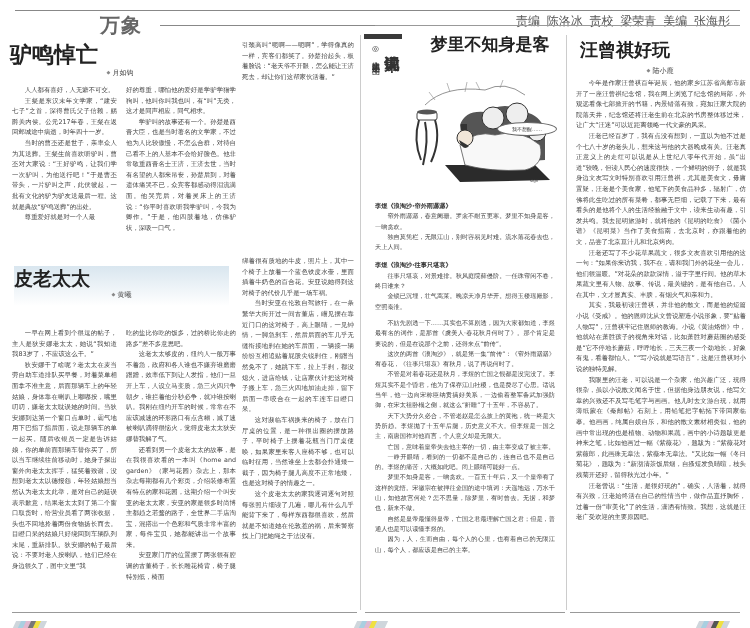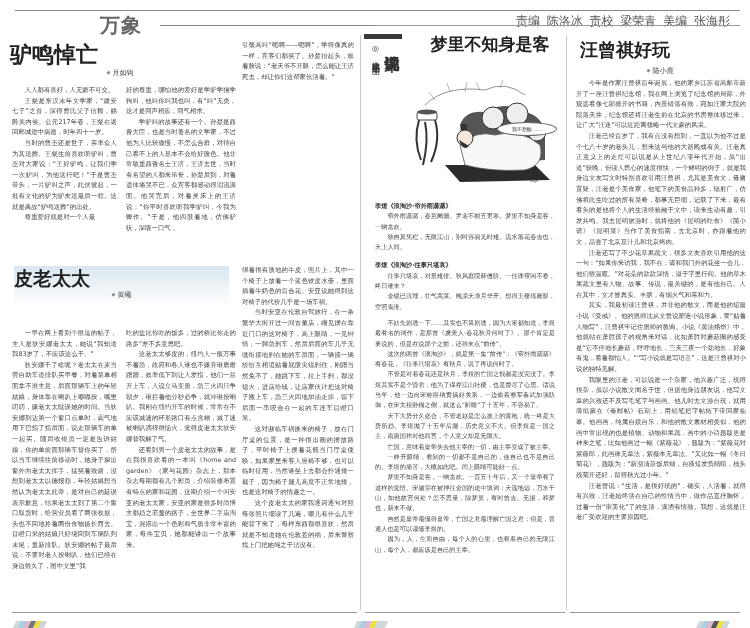--- a/index.html
+++ b/index.html
@@ -36,21 +36,21 @@
 
   
   .a2-header {
     position: absolute; left: 14px; top: 266px; width: 215px; height: 40px;
     background: linear-gradient(to bottom, #d9e6ef, #ffffff);
   }
   #a2-title { position: absolute; left: 14px; top: 266px; width: 215px; font-size: 19px; }
   #a2-byline { position: absolute; left: 14px; top: 290px; width: 215px; }
   #a2-c1 { left: 12px; top: 328px; width: 105px; }
   #a2-c2 { left: 126px; top: 328px; width: 110px; }
-  #a2-c3 { left: 242px; top: 265px; width: 112px; }
+  #a2-c3 { left: 242px; top: 256px; width: 112px; }
 
   
   .vdiv { position: absolute; width: 1px; background: #ccc; }
   .column-tag {
     position: absolute; left: 364px; top: 34px; width: 38px; height: 125px;
   }
   .column-tag .bar { position: absolute; left: 0; top: 0; width: 38px; height: 5px; background: #3a3a3a; }
   .column-tag .tag-name {
     position: absolute; left: 20px; top: 10px; width: 16px; font-family: "DejaVu Serif", serif;
     font-size: 15px; line-height: 16px; color: #333; writing-mode: vertical-rl; font-weight: bold;
@@ -110,20 +110,21 @@
 <div id="a2-title" class="headline">皮老太太</div>
 <div id="a2-byline" class="byline">黄曦</div>
 <div id="a2-c1" class="col">
   <p>一早在网上看到个很逗的帖子，主人是狄安娜老太太，她说“我知道我83岁了，不应该这么干。”</p>
   <p>狄安娜干了啥呢？老太太在麦当劳自助车道排队买早餐，对着菜单相面拿不准主意，后面那辆车上的年轻姑娘，身体靠在喇叭上嘟嘟按，嘴里叨叨，嫌老太太耽误她的时间。当狄安娜到达第一个窗口点单时，霸气地用下巴指了指后面，说走那辆车的单一起买。随后收银员一定是告诉姑娘，你的单前面那辆车替你买了，所以当车继续往前移动时，她身子探出窗外向老太太挥手，猛笑着致谢，没想到老太太以德报怨，年轻姑娘想当然认为老太太此举，是对自己的延误表示歉意，结果老太太到了第二个窗口取货时，给营业员看了两张收据，头也不回地拎着两份食物扬长而去。目瞪口呆的姑娘只好绕回到车辆队列末尾，重新排队。狄安娜的帖子最后说：不要对老人按喇叭，他们已经在身边很久了，图中文里“我</p>
 </div>
 <div id="a2-c2" class="col">
   <p class="noindent">吃的盐比你吃的饭多，过的桥比你走的路多”差不多意思吧。</p>
   <p>这老太太够皮的，纽约人一般万事不着急，政府和各人谁也不嫌弃谁磨磨蹭蹭，效率低下到让人发指，他们一旦开上车，人设立马变质，急三火四只争朝夕，谁拦着他分秒必争，就冲谁按喇叭。我刚在纽约开车的时候，常常在不应该减速的环形路口有点含糊，减了速被喇叭滴得很恼火，觉得皮老太太狄安娜替我解了气。</p>
   <p>还看到另一个皮老太太的故事，是在我很喜欢看的一本叫《home and garden》（家与花园）杂志上，那本杂志每期都有几个彩页，介绍装修布置有特点的家和花园，这期介绍一个叫安亚的老太太家，安亚的家是很多时尚博主都趋之若鹜的路子，全世界二手店淘宝，混搭出一个色彩和气质非常丰富的家，每件宝贝，她都能讲出一个故事来。</p>
+  <p>安亚家门厅的位置摆了两张很有腔调的古董椅子，长长雕花椅背，椅子腿特别低，椅面</p>
 </div>
 <div id="a2-c3" class="col">
   <p class="noindent">绑着很有质地的牛皮，照片上，其中一个椅子上放着一个蓝色铁皮水壶，里面插着牛奶色的百合花。安亚说她得到这对椅子的代价几乎是一场车祸。</p>
   <p>当时安亚在伦敦自驾旅行，在一条繁华大街开过一间古董店，瞄见摆在靠近门口的这对椅子，高上眼睛，一见钟情，一脚急刹车，然后后面的车几乎无缝衔接地刹在她的车后面，一辆接一辆纷纷互相追贴着屁股尖锐刹住，刚蹭当然免不了，她跳下车，拉上手刹，都没熄火，进店给钱，让店家伙计把这对椅子搬上车，急三火四地加油走掉，留下后面一串咬合在一起的车连车目瞪口呆。</p>
   <p>这对濒临车祸换来的椅子，放在门厅桌的位置，是一种很出圈的摆放路子，平时椅子上摆着花瓶当门厅桌使唤，如果家里来客人座椅不够，也可以临时征用，当然谁坐上去都会扑通矮一截子，因为椅子腿儿高度不正常地矮，也是这对椅子的情趣之一。</p>
   <p>这个皮老太太的家我逐词逐句对照每张照片细读了几遍，哪儿有什么几乎能背下来了，每样东西都很喜欢，然后就是不知道她在伦敦惹的祸，后来警察找上门把她绳之于法没有。</p>
 </div>
 
 <div class="vdiv" style="left:360px; top:35px; height:575px;"></div>
 <div class="vdiv" style="left:566px; top:35px; height:575px;"></div>

